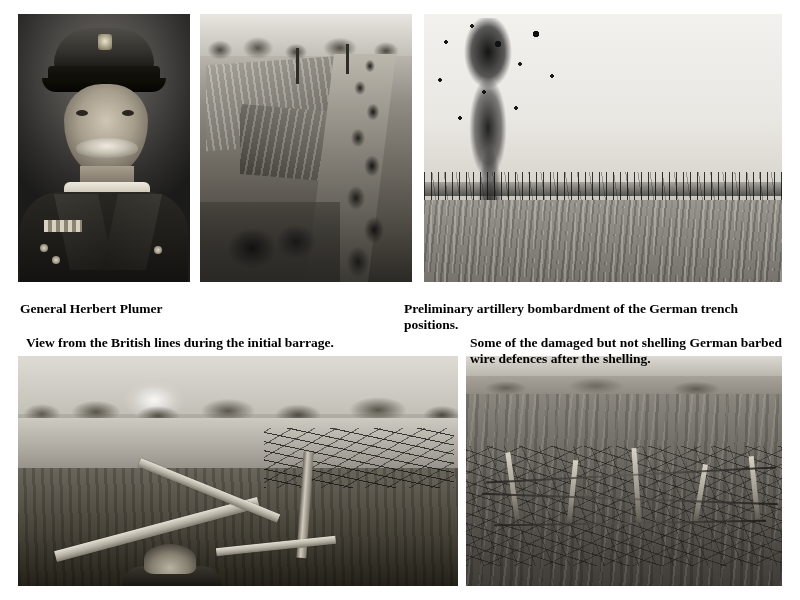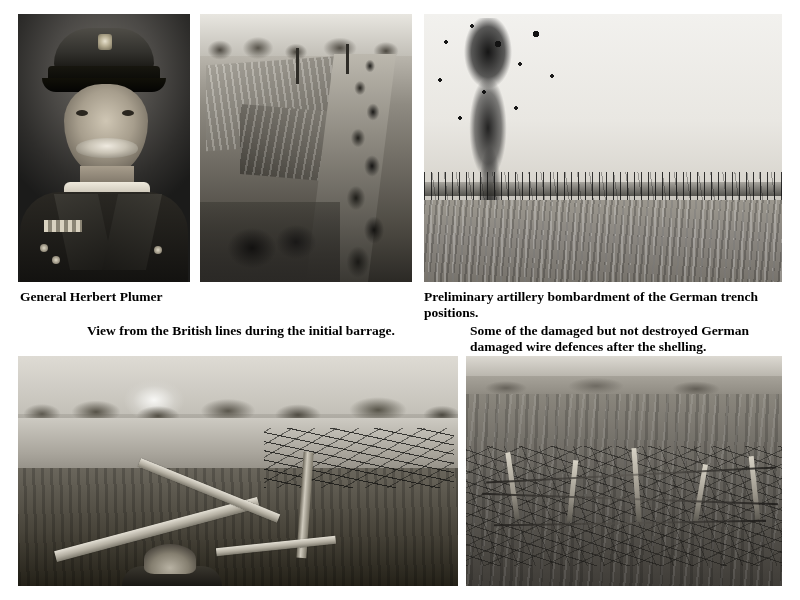--- a/index.html
+++ b/index.html
@@ -26,20 +26,21 @@
     overflow: hidden;
     background: #2a2a2a;
   }
   .caption {
     position: absolute;
     font-family: "Liberation Serif", serif;
     font-weight: bold;
     font-size: 13.5px;
     line-height: 16px;
     color: #000000;
+    margin-top: 12px;
   }
 
   
   #photo-plumer { left: 18px; top: 14px; width: 172px; height: 268px; }
   .plumer-bg {
     position: absolute; inset: 0;
     background:
       radial-gradient(ellipse 70% 55% at 50% 22%, #6d6a64 0%, #4a4845 45%, #2e2d2b 75%, #1b1b1a 100%),
       linear-gradient(180deg, #5a5853 0%, #3a3936 60%, #232220 100%);
   }
@@ -327,22 +328,22 @@
     position: absolute; left: 0; top: 90px; width: 316px; height: 120px;
     background:
       repeating-linear-gradient(18deg, rgba(20,19,17,0.55) 0 1px, transparent 1px 10px),
       repeating-linear-gradient(-26deg, rgba(25,24,21,0.45) 0 1px, transparent 1px 13px),
       repeating-linear-gradient(68deg, rgba(18,17,15,0.35) 0 1px, transparent 1px 16px);
   }
 
   
   #cap-plumer { left: 20px; top: 289px; width: 176px; }
   #cap-troops { left: 199px; top: 289px; width: 220px; }
-  #cap-bombard { left: 424px; top: 289px; width: 362px; }
-  #cap-view   { left: 26px;  top: 323px; width: 430px; text-align: center; }
+  #cap-bombard { left: 404px; top: 289px; width: 362px; }
+  #cap-view   { left: 26px;  top: 323px; width: 430px; }
   #cap-wire   { left: 470px; top: 323px; width: 320px; }
 </style>
 </head>
 <body>
 
 <div class="page">
 
   <div class="photo" id="photo-plumer">
     <div class="plumer-bg"></div>
     <div class="plumer-cap"></div>
@@ -414,15 +415,15 @@
     <div class="wire-stake" style="left:232px; top:108px; height:58px; transform:rotate(10deg);"></div>
     <div class="wire-stake" style="left:286px; top:100px; height:64px; transform:rotate(-6deg);"></div>
     <div class="wire-strand" style="left:20px; top:118px; width:290px; transform:rotate(-3deg);"></div>
     <div class="wire-strand" style="left:16px; top:142px; width:296px; transform:rotate(2deg);"></div>
     <div class="wire-strand" style="left:28px; top:166px; width:272px; transform:rotate(-1deg);"></div>
   </div>
 
   <div class="caption" id="cap-plumer">General Herbert Plumer</div>
   <div class="caption" id="cap-bombard">Preliminary artillery bombardment of the German trench positions.</div>
   <div class="caption" id="cap-view">View from the British lines during the initial barrage.</div>
-  <div class="caption" id="cap-wire">Some of the damaged but not destroyed German damaged wire defences after the shelling.</div>
+  <div class="caption" id="cap-wire">Some of the damaged but not shelling German barbed wire defences after the shelling.</div>
 
 </div>
 
 </body></html>

